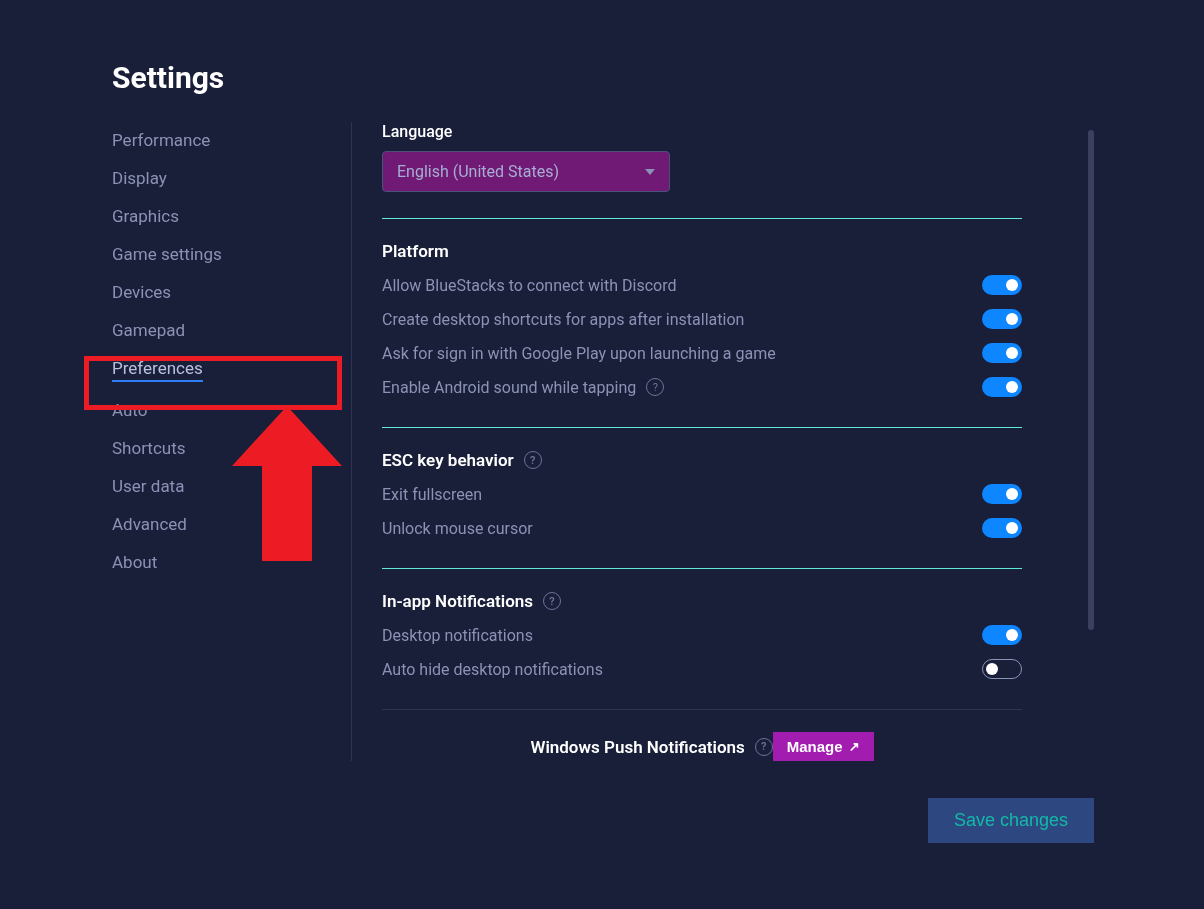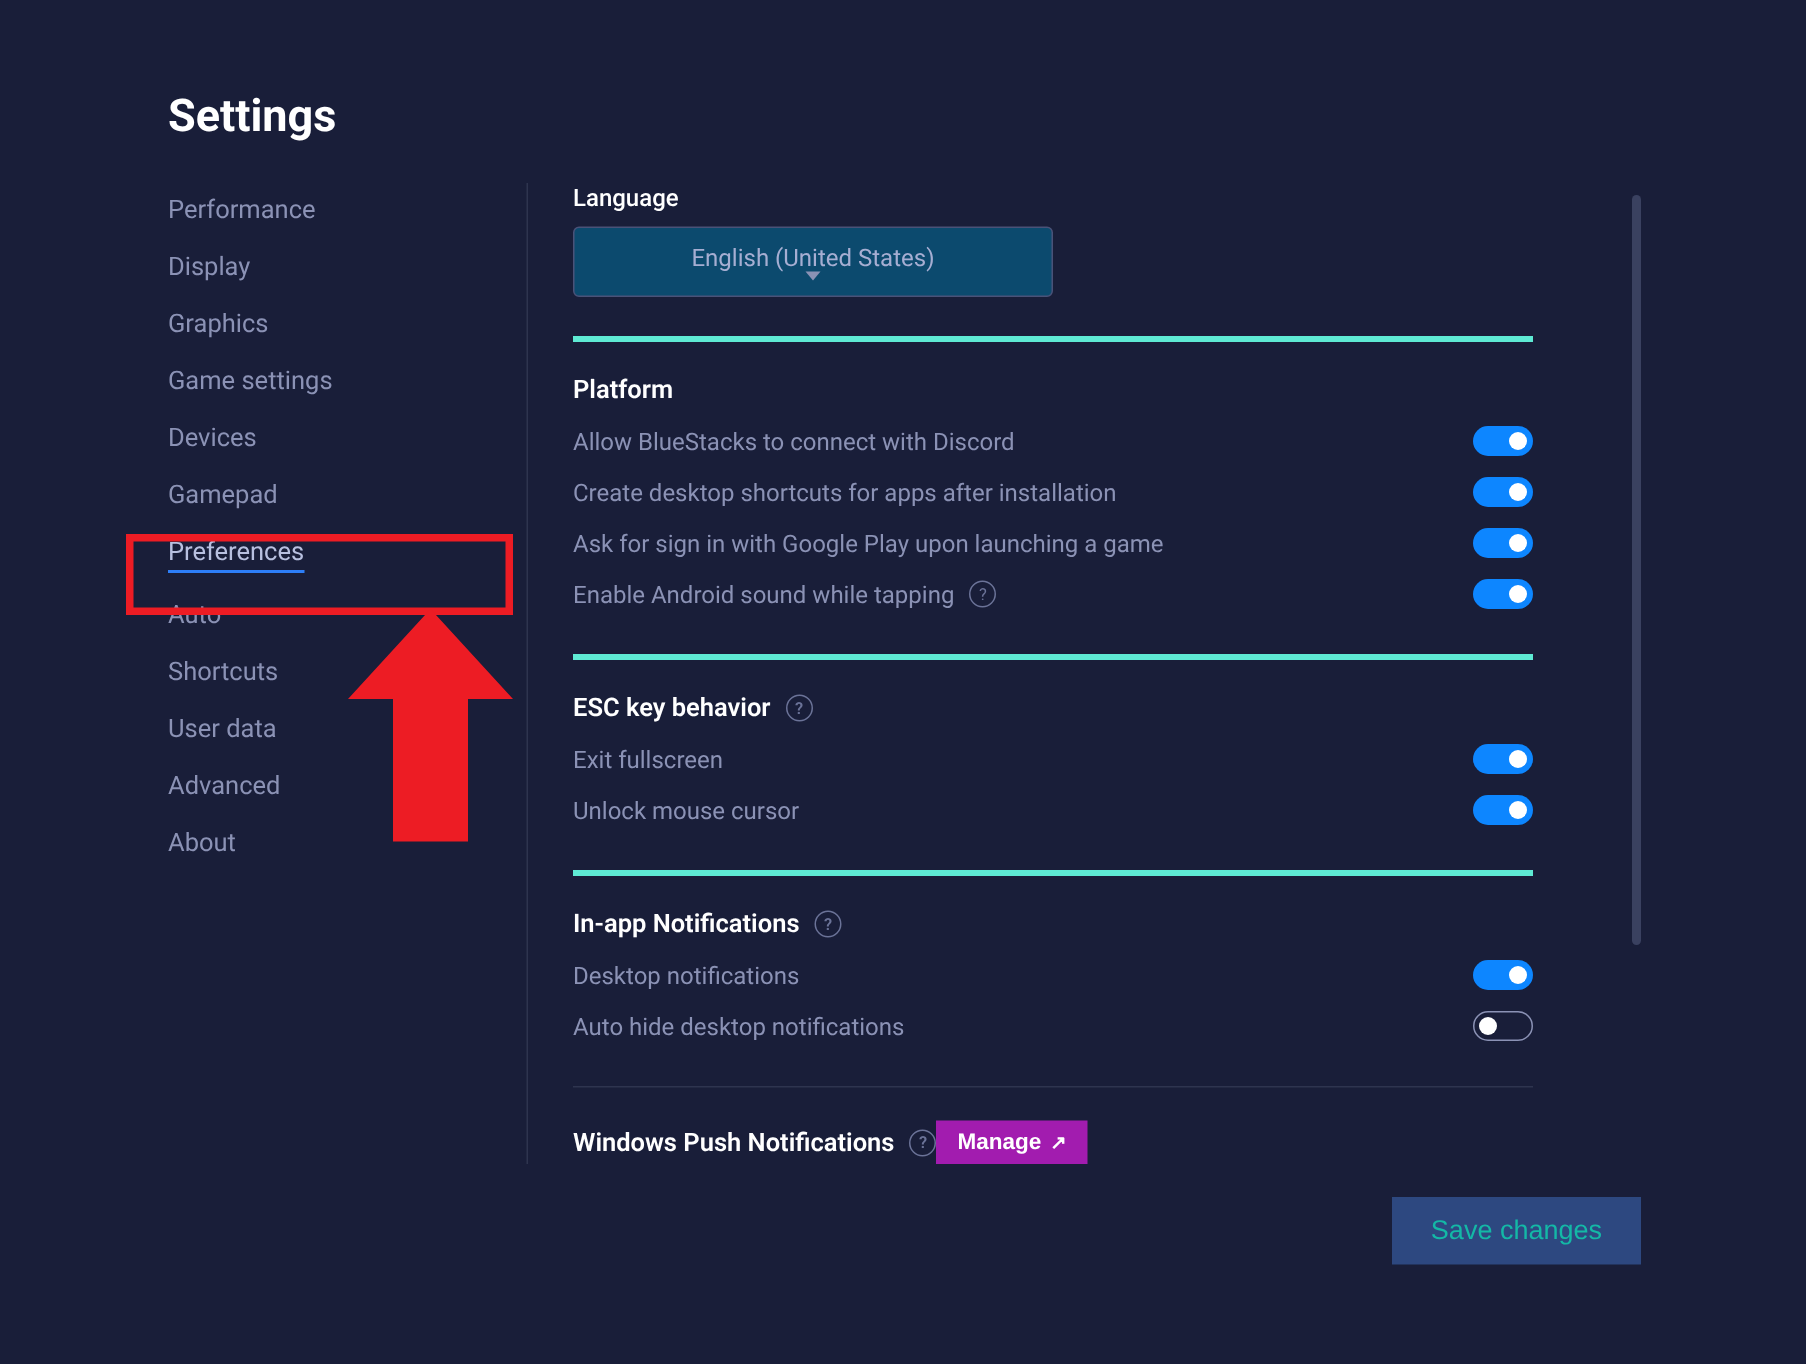--- a/index.html
+++ b/index.html
@@ -58,41 +58,40 @@
     border-radius: 3px;
   }
   .field-label {
     color: #ffffff;
     font-size: 16px;
     font-weight: 500;
     margin-bottom: 10px;
   }
   .select-box {
     border: 1px solid #4a5278;
-    background: #0c4a6e;
+    background: #701a75;
     border-radius: 4px;
     padding: 10px 14px;
-    width: 320px;
+    width: 288px;
     display: flex;
     justify-content: space-between;
     align-items: center;
     color: #a6aed2;
     font-size: 16px;
     cursor: pointer;
     margin-bottom: 26px;
-    flex-direction: column;
   }
   .chevron {
     width: 0; height: 0;
     border-left: 5px solid transparent;
     border-right: 5px solid transparent;
     border-top: 6px solid #8b92b5;
   }
   .section {
-    border-top: 4px solid #5eead4;
+    border-top: 1px solid #5eead4;
     padding-top: 22px;
     padding-bottom: 16px;
   }
   .section-heading {
     color: #ffffff;
     font-size: 17px;
     font-weight: 600;
     margin-bottom: 14px;
     display: flex;
     align-items: center;
@@ -138,21 +137,21 @@
     width: 12px; height: 12px;
     background: #ffffff;
     border-radius: 50%;
     top: 50%;
     transform: translateY(-50%);
   }
   .toggle.on .knob { right: 4px; }
   .toggle.off .knob { left: 3px; }
   .manage-row {
     display: flex;
-    justify-content: flex-start;
+    justify-content: center;
     align-items: center;
   }
   .manage-btn {
     background: #a21caf;
     color: #ffffff;
     font-weight: 600;
     font-size: 15px;
     padding: 6px 14px;
     border: none;
     cursor: pointer;

